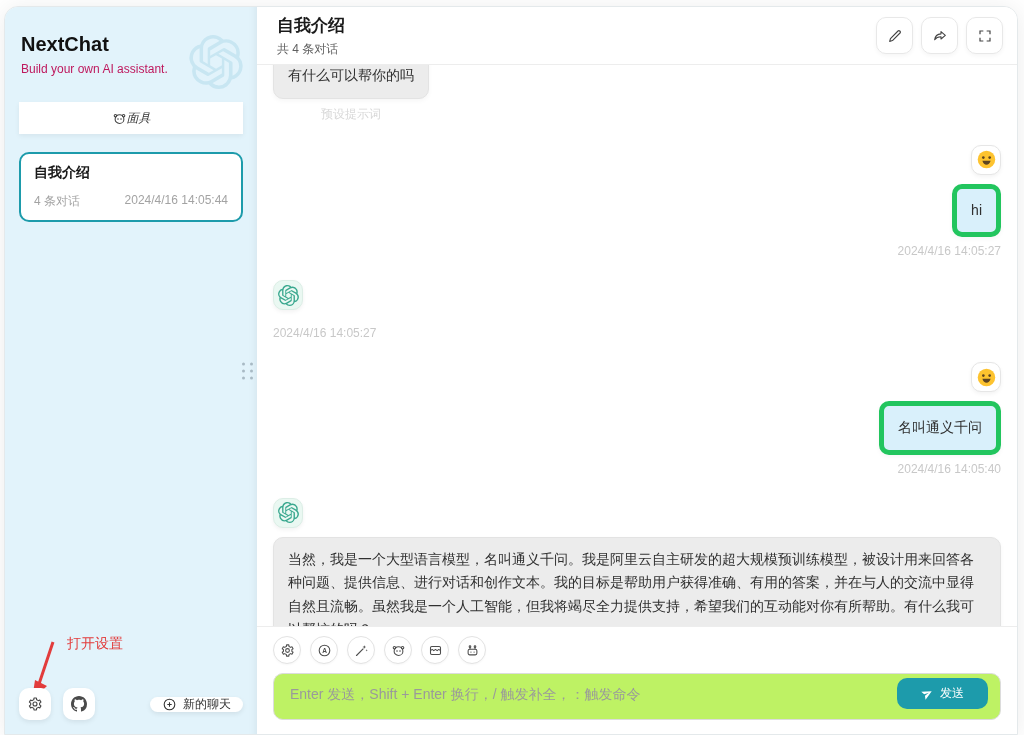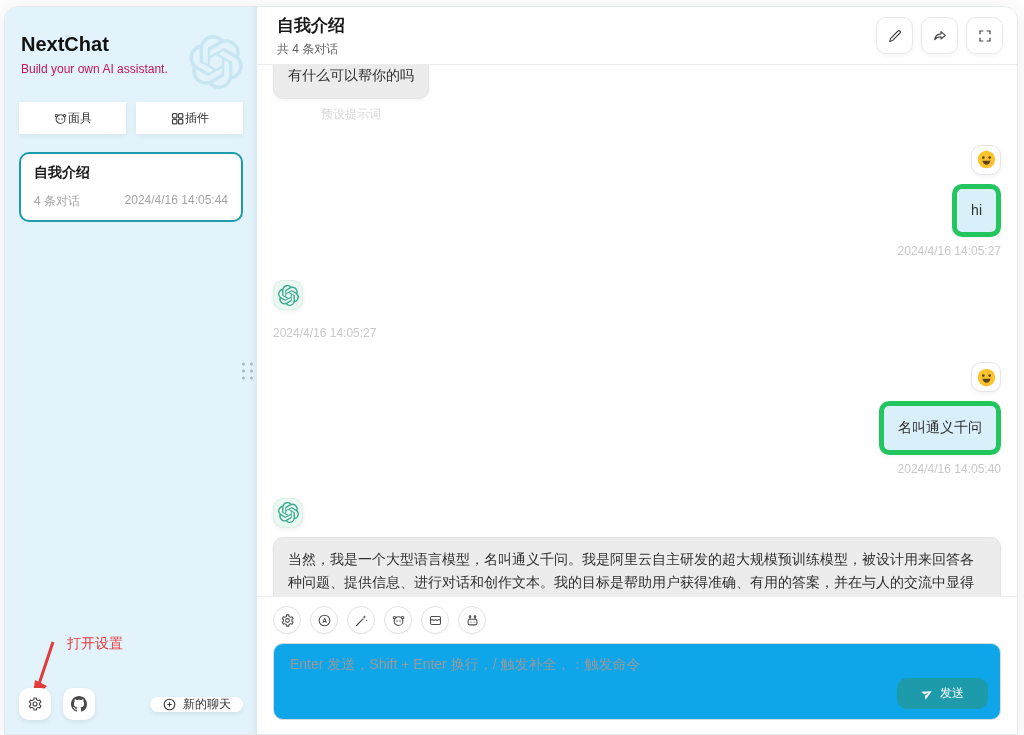--- a/index.html
+++ b/index.html
@@ -10,21 +10,21 @@
 
   
   .sidebar{position:relative;width:252px;flex:0 0 252px;background:#e2f3fb;padding:26px 14px 14px 14px;
     box-shadow:inset -10px 0 10px -10px rgba(0,0,0,.08);}
   .app-title{font-size:20px;font-weight:700;color:#111;padding-left:2px;}
   .app-subtitle{font-size:12px;color:#be185d;margin-top:6px;padding-left:2px;}
   .logo-watermark{position:absolute;right:14px;top:28px;width:54px;height:54px;}
   .side-actions{display:flex;gap:10px;margin-top:26px;}
   .side-btn{flex:1;height:32px;border:none;border-radius:0;background:#fff;cursor:pointer;
     box-shadow:0 2px 5px rgba(0,0,0,.06);display:flex;align-items:center;justify-content:center;
-    font-size:12px;color:#333;font-family:inherit;}
+    font-size:12px;color:#333;font-family:inherit;font-style:italic;}
   .side-btn svg{width:15px;height:15px;}
   .chat-card{margin-top:18px;background:#fff;border:2px solid #1d9bab;border-radius:10px;padding:10px 13px;cursor:pointer;}
   .chat-card-title{font-size:14px;font-weight:700;color:#1a1a1a;}
   .chat-card-info{display:flex;justify-content:space-between;margin-top:11px;font-size:12px;color:#a3a3a3;}
   .drag-handle{position:absolute;right:3px;top:50%;transform:translateY(-50%);display:grid;
     grid-template-columns:repeat(2,4px);grid-gap:4px;cursor:col-resize;}
   .drag-handle i{width:3px;height:3px;border-radius:50%;background:#a8bac4;}
   .annotation{position:absolute;left:22px;bottom:33px;width:130px;height:66px;pointer-events:none;}
   .annotation .arrow{position:absolute;left:0;top:5px;}
   .annotation .label{position:absolute;left:40px;top:0;font-size:14px;color:#e23c3c;white-space:nowrap;}
@@ -64,21 +64,21 @@
   .msg.bot .bubble{background:#ececec;border:1px solid #e3e3e3;}
   .msg.user .bubble{background:#d9f0fb;border:5px solid #22c55e;}
   .time{font-size:12px;color:#c8c8c8;margin-top:7px;align-self:flex-end;}
   .note{font-size:12px;color:#d8d8d8;margin-top:7px;align-self:center;}
 
   .input-panel{flex:0 0 auto;border-top:1px solid #ededed;padding:9px 16px 14px;}
   .toolbar{display:flex;gap:9px;margin-bottom:9px;}
   .tool-btn{width:28px;height:28px;border:1px solid #e3e3e3;border-radius:50%;background:#fff;cursor:pointer;
     box-shadow:0 1px 2px rgba(0,0,0,.03);display:flex;align-items:center;justify-content:center;color:#4d4d4d;}
   .tool-btn svg{width:15px;height:15px;}
-  .input-wrap{position:relative;height:77px;border:1px solid #dcdcdc;border-radius:10px;background:#0ea5e9;
+  .input-wrap{position:relative;height:47px;border:1px solid #dcdcdc;border-radius:10px;background:#bef264;
     padding:10px 14px;}
   .input-wrap textarea{width:100%;height:100%;border:none;outline:none;resize:none;background:transparent;
     font-family:inherit;font-size:14px;color:#333;}
   .input-wrap textarea::placeholder{color:#9a9a9a;}
   .send-btn{position:absolute;right:12px;bottom:10px;display:flex;align-items:center;gap:6px;
     background:#1d9bab;color:#fff;border:none;border-radius:10px;padding:7px 24px;font-size:12px;cursor:pointer;
     font-family:inherit;}
   .send-btn svg{width:13px;height:13px;}
   svg{display:block;}
 </style>
@@ -99,31 +99,20 @@
         <span>
           <svg viewBox="0 0 24 24" fill="none" stroke="#444" stroke-width="1.7">
             <circle cx="12" cy="13" r="7"></circle>
               <circle cx="5.5" cy="7.5" r="2"></circle>
               <circle cx="18.5" cy="7.5" r="2"></circle>
             <rect x="8.6" y="11.4" width="2" height="2.6" rx="0.6" fill="#444" stroke="none"></rect>
             <rect x="13.4" y="11.4" width="2" height="2.6" rx="0.6" fill="#444" stroke="none"></rect>
           </svg>
         </span>
         <span>面具</span>
-      </button>
-      <button class="side-btn">
-        <span>
-          <svg viewBox="0 0 24 24" fill="none" stroke="#444" stroke-width="2">
-            <rect x="4" y="4" width="7" height="7" rx="1.5"></rect>
-              <rect x="13.5" y="4" width="7" height="7" rx="1.5"></rect>
-            <rect x="4" y="13.5" width="7" height="7" rx="1.5"></rect>
-              <rect x="13.5" y="13.5" width="7" height="7" rx="1.5"></rect>
-          </svg>
-        </span>
-        <span>插件</span>
       </button>
     </div>
 
     <div class="chat-card">
       <div class="chat-card-title">自我介绍</div>
       <div class="chat-card-info">
         <span>4 条对话</span>
         <span>2024/4/16 14:05:44</span>
       </div>
     </div>

